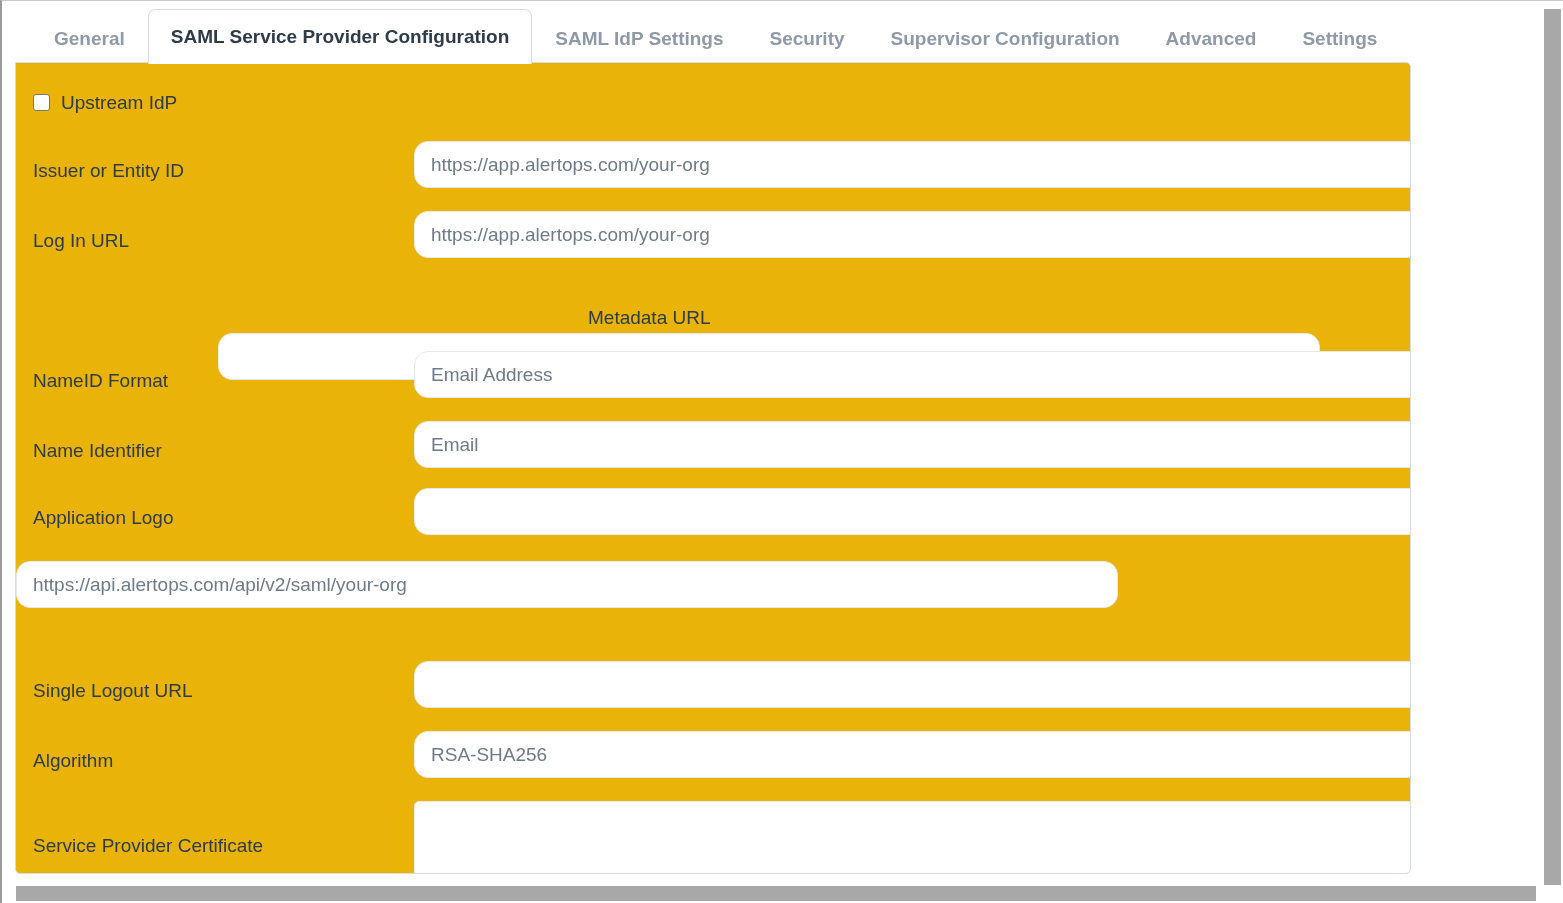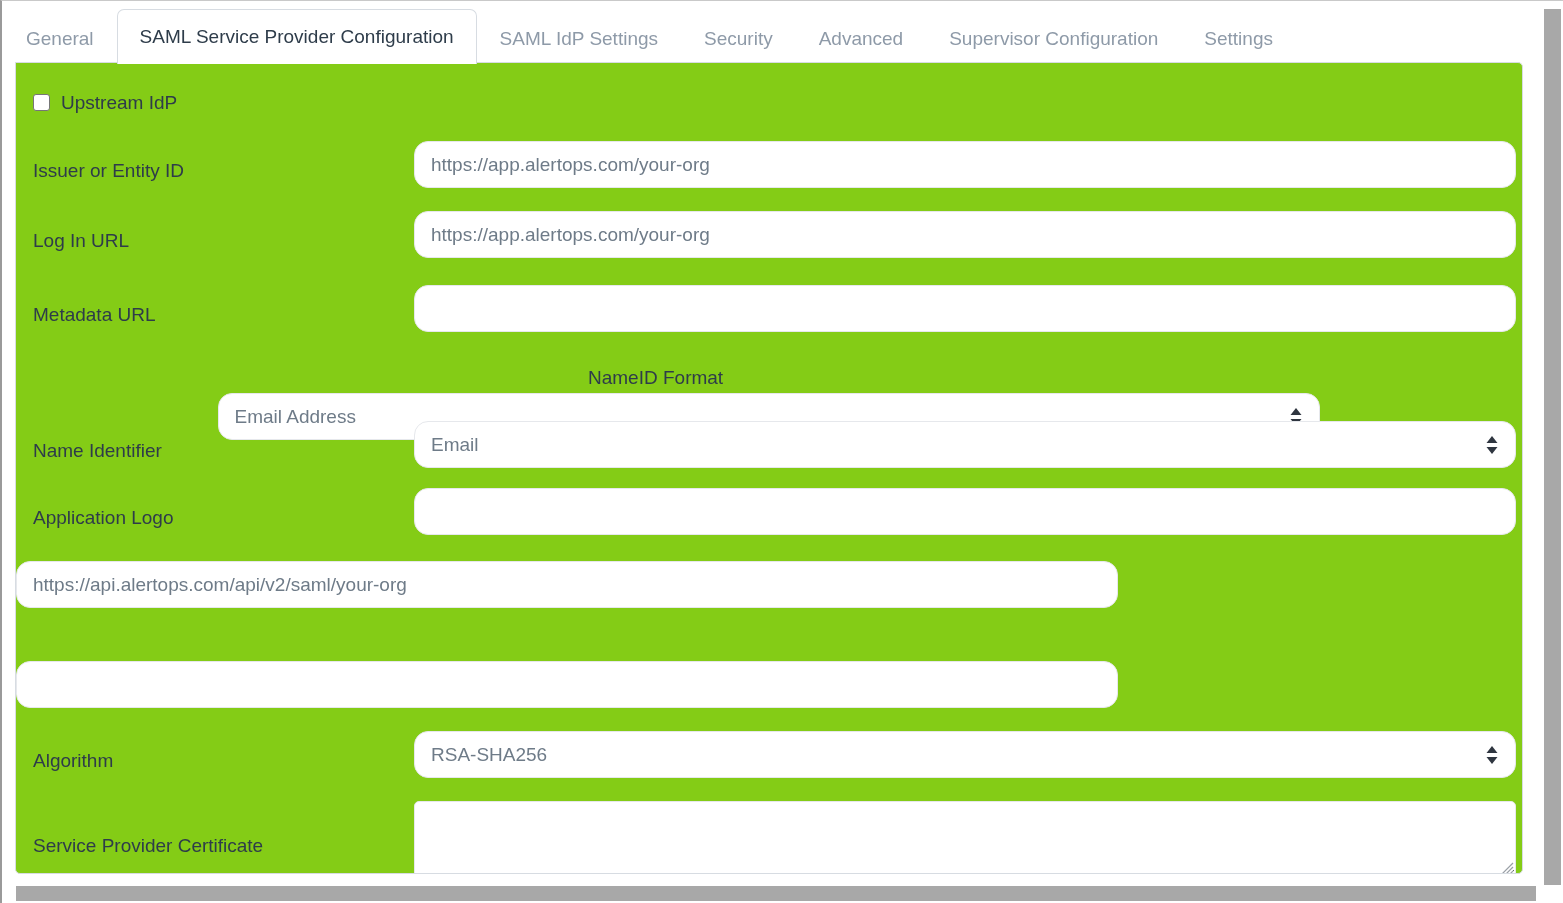--- a/index.html
+++ b/index.html
@@ -61,21 +61,22 @@
 
   
   #tabstrip {
     position: absolute;
     left: 1px;
     top: 9px;
     width: 1520px;
     height: 53px;
     display: flex;
     align-items: flex-end;
-    padding-left: 0;
+    padding-left: 28px;
+    font-weight: bold;
   }
   .tab {
     font-size: 19px;
     line-height: 1;
     color: #8e9aa8;
     padding: 14px 22px 15px 22px;
     border: 1px solid transparent;
     border-bottom: none;
     border-radius: 7px 7px 0 0;
     white-space: nowrap;
@@ -92,23 +93,23 @@
     padding-top: 17px;
     padding-bottom: 18px;
     margin-bottom: -1px;
   }
 
   
   #content-panel {
     position: absolute;
     left: 13px;
     top: 61px;
-    width: 1508px;
+    width: 1396px;
     height: 812px;
-    background: #84cc16;
+    background: #eab308;
     border: 1px solid #d7dce2;
     border-radius: 0 5px 5px 5px;
     overflow: hidden;
   }
 
   
   #upstream-row {
     position: absolute;
     left: 17px;
     top: 30px;
@@ -210,22 +211,22 @@
 </head>
 <body>
 
 <div id="window-frame">
 
   <div id="tabstrip">
       <div class="tab">General</div>
       <div class="tab active">SAML Service Provider Configuration</div>
       <div class="tab">SAML IdP Settings</div>
       <div class="tab">Security</div>
+      <div class="tab">Supervisor Configuration</div>
       <div class="tab">Advanced</div>
-      <div class="tab">Supervisor Configuration</div>
       <div class="tab">Settings</div>
     </div>
 
   <div id="content-panel">
 
     <div id="upstream-row">
       <span class="cbox" id="upstream-checkbox"></span>
       <span id="upstream-label">Upstream IdP</span>
     </div>
 
@@ -235,27 +236,27 @@
           <div class="field-wrap">
             <input type="text" class="txt-input" placeholder="https://app.alertops.com/your-org" style="">
           </div>
         </div>
         <div class="form-row" style="top: 148px;">
           <div class="field-label">Log In URL</div>
           <div class="field-wrap">
             <input type="text" class="txt-input" placeholder="https://app.alertops.com/your-org" style="">
           </div>
         </div>
-        <div class="form-row" style="top: 222px;">
+        <div class="form-row" style="top: 228px; flex-direction: column;">
           <div class="field-label">Metadata URL</div>
           <div class="field-wrap">
             <input type="text" class="txt-input" placeholder="" style="">
           </div>
         </div>
-        <div class="form-row" style="top: 288px; flex-direction: column;">
+        <div class="form-row" style="top: 288px;">
           <div class="field-label">NameID Format</div>
           <div class="field-wrap">
             <div class="sel-input"><span>Email Address</span><svg class="sel-arrow" viewBox="0 0 14 22">
                 <polygon points="7,2 12.5,9 1.5,9" fill="#2f3640"></polygon>
                 <polygon points="7,20 12.5,13 1.5,13" fill="#2f3640"></polygon>
               </svg></div>
           </div>
         </div>
         <div class="form-row" style="top: 358px;">
           <div class="field-label">Name Identifier</div>
@@ -271,20 +272,21 @@
           <div class="field-wrap">
             <input type="text" class="txt-input" placeholder="" style="">
           </div>
         </div>
         <div class="form-row" style="top: 498px;">
           <div class="field-wrap">
             <input type="text" class="txt-input" placeholder="https://api.alertops.com/api/v2/saml/your-org" style="">
           </div>
         </div>
         <div class="form-row" style="top: 598px;">
+          <div class="field-label">Single Logout URL</div>
           <div class="field-wrap">
             <input type="text" class="txt-input" placeholder="" style="">
           </div>
         </div>
         <div class="form-row" style="top: 668px;">
           <div class="field-label">Algorithm</div>
           <div class="field-wrap">
             <div class="sel-input"><span>RSA-SHA256</span><svg class="sel-arrow" viewBox="0 0 14 22">
                 <polygon points="7,2 12.5,9 1.5,9" fill="#2f3640"></polygon>
                 <polygon points="7,20 12.5,13 1.5,13" fill="#2f3640"></polygon>

